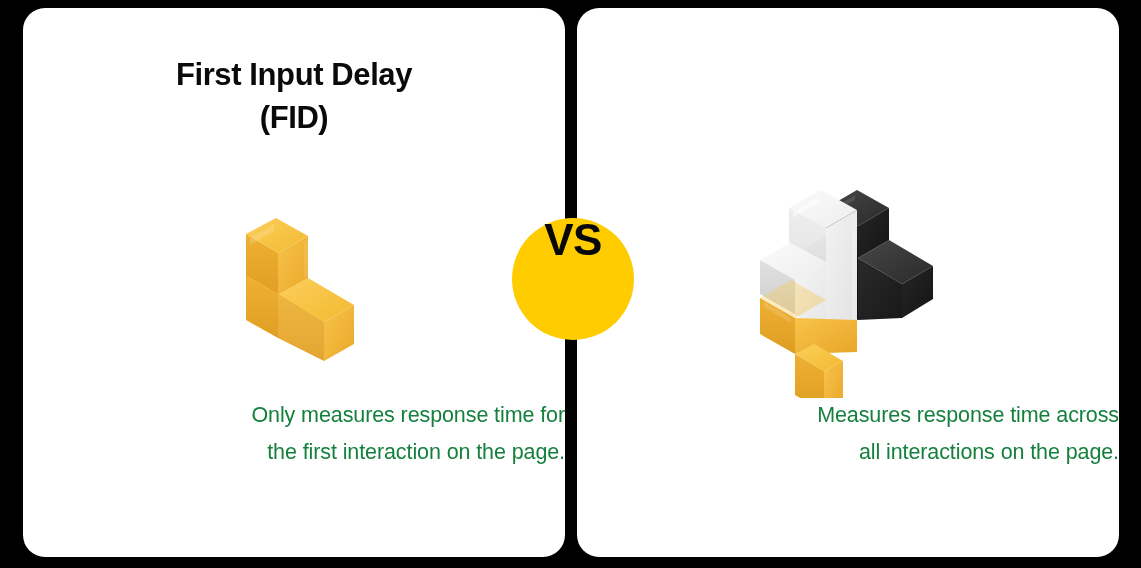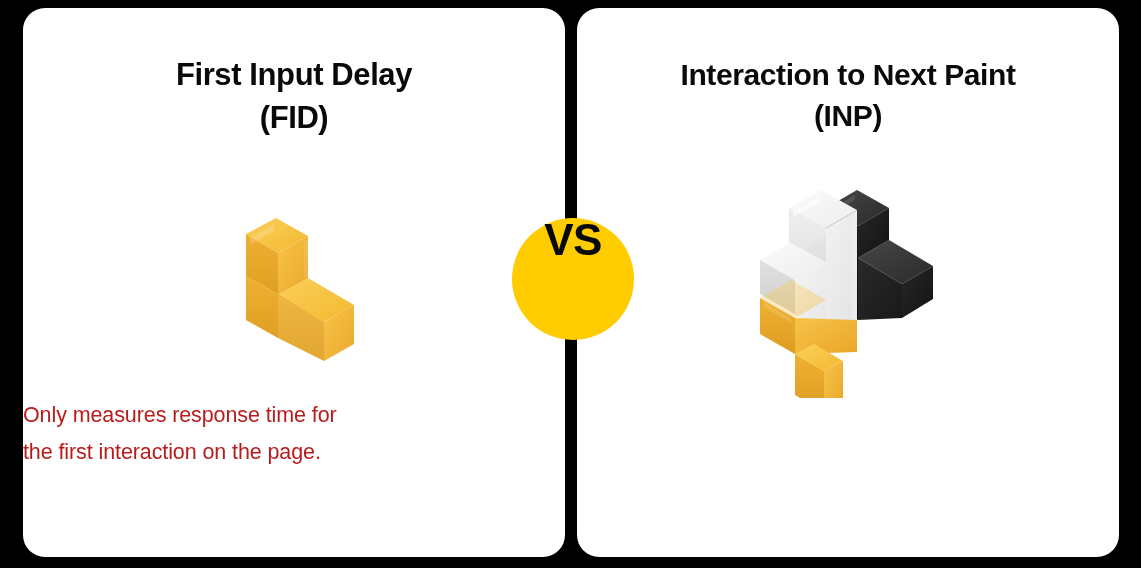--- a/index.html
+++ b/index.html
@@ -56,22 +56,22 @@
     white-space: pre-line;
   }
   .card-right .card-title { font-size: 30px; top: 46px; }
 
   
   .card-caption {
     position: absolute;
     left: 0;
     right: 0;
     bottom: 86px;
-    text-align: left;
-    color: #b91c1c;
+    text-align: right;
+    color: #15803d;
     font-weight: 400;
     font-size: 21.5px;
     line-height: 1.72;
     letter-spacing: -0.1px;
     white-space: pre-line;
     margin-top: 20px;
   }
 
   
   .art {
@@ -162,22 +162,20 @@
     </div>
   </div>
 
   <div class="vs-badge">
     <span class="vs-badge-label">VS</span>
   </div>
 
   <div class="card card-right">
     <div class="card-inner">
 
-      <div class="card-title">Interaction to Next Paint
-(INP)</div>
 
       <div class="art art-right">
         <svg viewBox="0 0 230 230" xmlns="http://www.w3.org/2000/svg" aria-hidden="true">
           <defs>
             <linearGradient id="wTop" x1="0" y1="0" x2="1" y2="1">
               <stop offset="0%" stop-color="#fbfbfb"></stop>
               <stop offset="100%" stop-color="#ededed"></stop>
             </linearGradient>
             <linearGradient id="wLeft" x1="0" y1="0" x2="0" y2="1">
               <stop offset="0%" stop-color="#e0e0e0"></stop>
@@ -260,17 +258,19 @@
 
             <path d="M62 186 L91 203 L91 244 L62 227 Z" fill="url(#y2Left)"></path>
 
             <path d="M91 203 L110 193 L110 233 L91 244 Z" fill="url(#y2Right)"></path>
 
             <path d="M31 134 L58 150 L58 155 L31 139 Z" fill="#ffffff" opacity="0.15"></path>
           </g>
         </svg>
       </div>
 
+      <div class="card-caption">Measures response time across
+all interactions on the page.</div>
 
     </div>
   </div>
 
 </div>
 
 </body></html>

